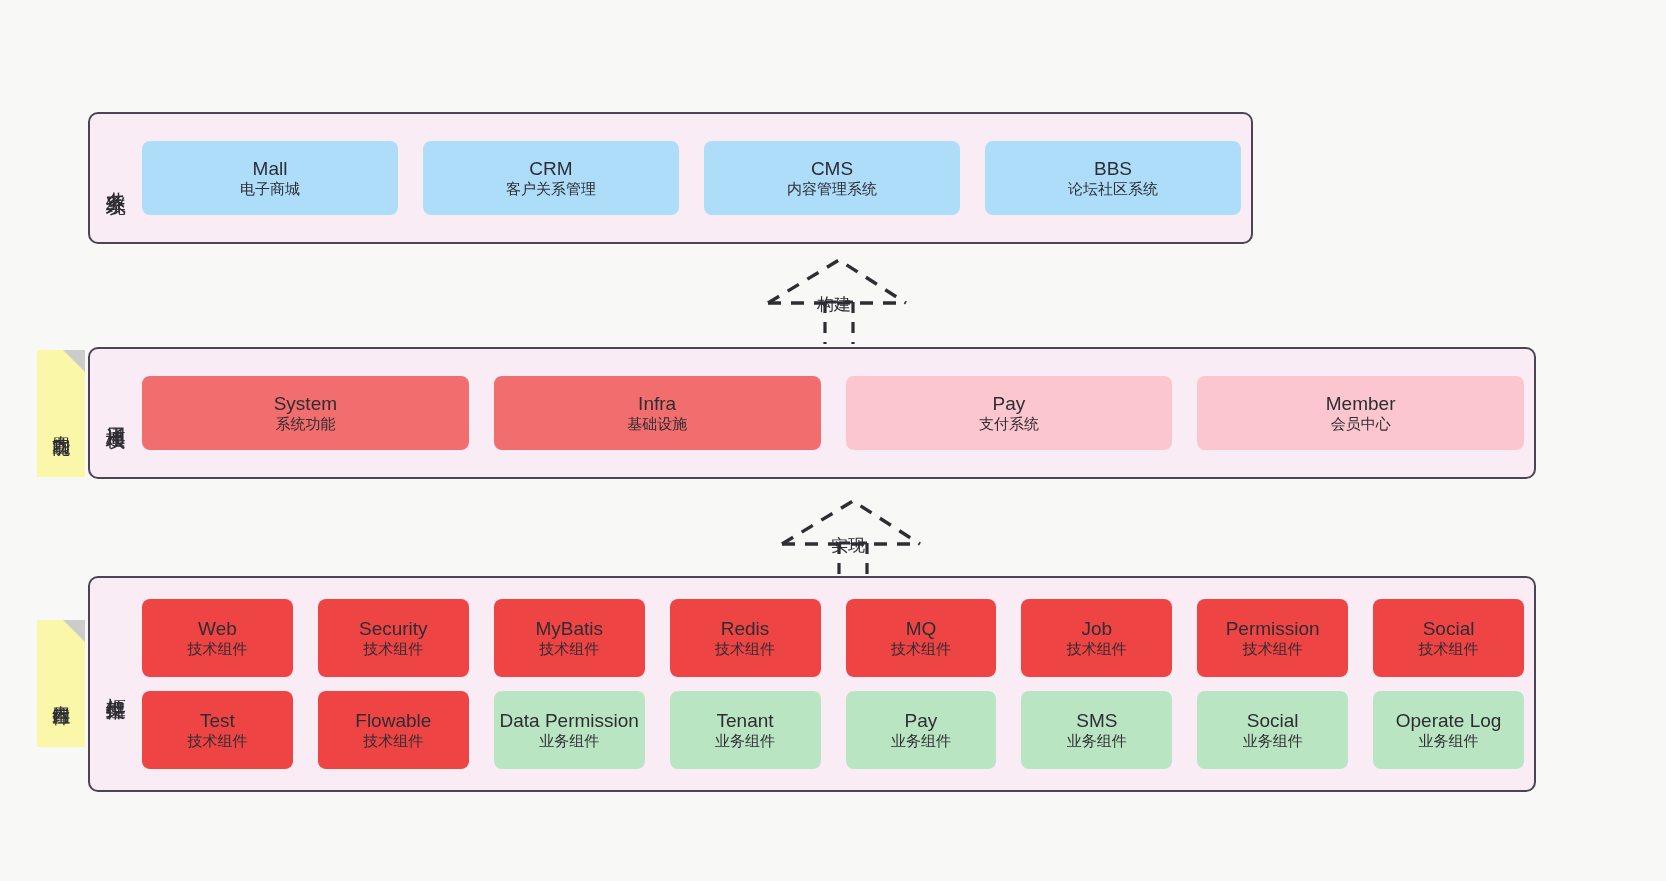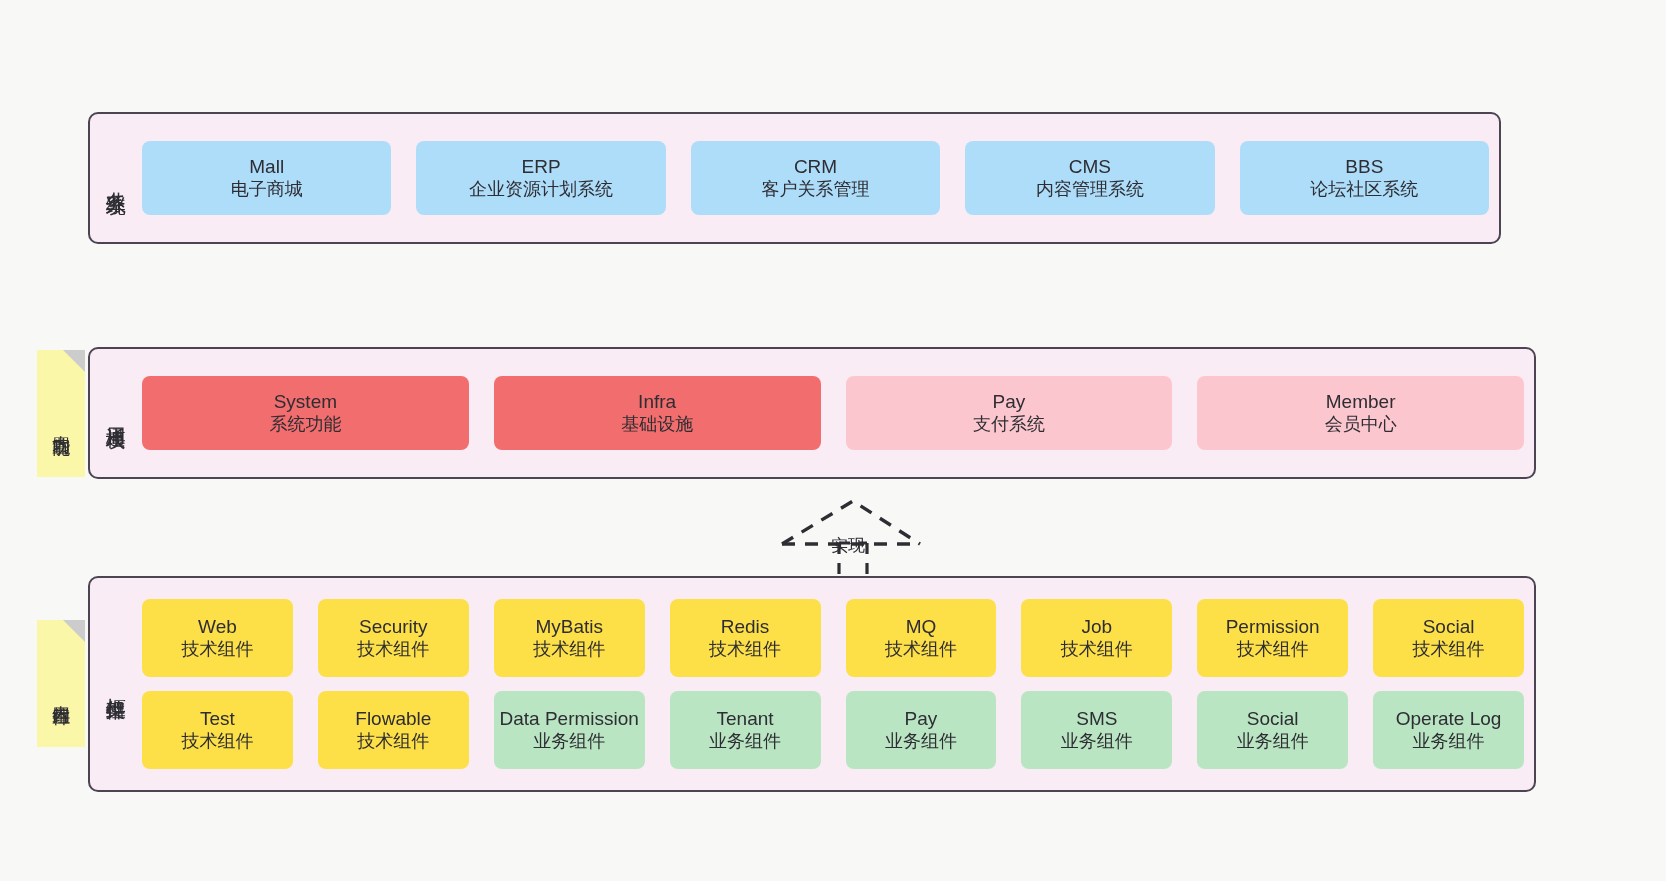--- a/index.html
+++ b/index.html
@@ -62,30 +62,30 @@
     display: flex;
     flex-direction: column;
     align-items: center;
     justify-content: center;
     text-align: center;
     color: #2d2d33;
     padding: 6px 4px;
     line-height: 1.22;
   }
   .card .t1 { font-size: 19px; }
-  .card .t2 { font-size: 18px; }
+  .card .t2 { font-size: 15px; }
 
   .c-blue       { background: #aeddf9; }
   .c-red        { background: #f26d6d; }
   .c-pink       { background: #fcc6ce; }
-  .c-green      { background: #fde047; }
+  .c-green      { background: #ef4444; }
   .c-lightgreen { background: #bae5c3; }
 
   
-  #layer1 { left: 88px;  top: 112px; width: 1413px; height: 132px; }
+  #layer1 { left: 88px;  top: 112px; width: 1165px; height: 132px; }
   #layer2 { left: 88px;  top: 347px; width: 1448px; height: 132px; }
   #layer3 { left: 88px;  top: 576px; width: 1448px; height: 216px; }
 
   #layer1 .card, #layer2 .card { height: 74px; }
   #layer3 .card { height: 78px; }
 
   
   .sticky {
     position: absolute;
     background: #fbf7a8;
@@ -134,39 +134,45 @@
 
   <div class="layer" id="layer1">
     <div class="layer-label">业务系统</div>
     <div class="layer-body">
       <div class="row">
         <div class="card c-blue">
           <span class="t1">Mall</span>
           <span class="t2">电子商城</span>
         </div>
         <div class="card c-blue">
-          <span class="t1">ERP</span>
-          <span class="t2">企业资源计划系统</span>
-        </div>
-        <div class="card c-blue">
           <span class="t1">CRM</span>
           <span class="t2">客户关系管理</span>
         </div>
         <div class="card c-blue">
           <span class="t1">CMS</span>
           <span class="t2">内容管理系统</span>
         </div>
         <div class="card c-blue">
           <span class="t1">BBS</span>
           <span class="t2">论坛社区系统</span>
         </div>
       </div>
     </div>
   </div>
 
+  <div class="arrow" id="arrow1">
+    <svg width="150" height="86" viewBox="0 0 150 86" aria-hidden="true">
+      <path d="M 69 44 L 69 86" fill="none" stroke="#2d2d33" stroke-width="3.2" stroke-dasharray="11,9"></path>
+      <path d="M 97 44 L 97 86" fill="none" stroke="#2d2d33" stroke-width="3.2" stroke-dasharray="11,9"></path>
+      <path d="M 69 44 L 97 44" fill="none" stroke="#2d2d33" stroke-width="3.2" stroke-dasharray="11,9"></path>
+      <path d="M 12 45 L 83 2 L 150 45" fill="none" stroke="#2d2d33" stroke-width="3.4" stroke-dasharray="13,10" stroke-linejoin="miter"></path>
+      <path d="M 12 45 L 150 45" fill="none" stroke="#2d2d33" stroke-width="3.4" stroke-dasharray="13,10"></path>
+    </svg>
+    <span class="arrow-label">构建</span>
+  </div>
 
   <div class="sticky" id="sticky1">
     <span class="fold"></span>
     <span>内置功能</span>
   </div>
 
   <div class="layer" id="layer2">
     <div class="layer-label">通用模块</div>
     <div class="layer-body">
       <div class="row">

